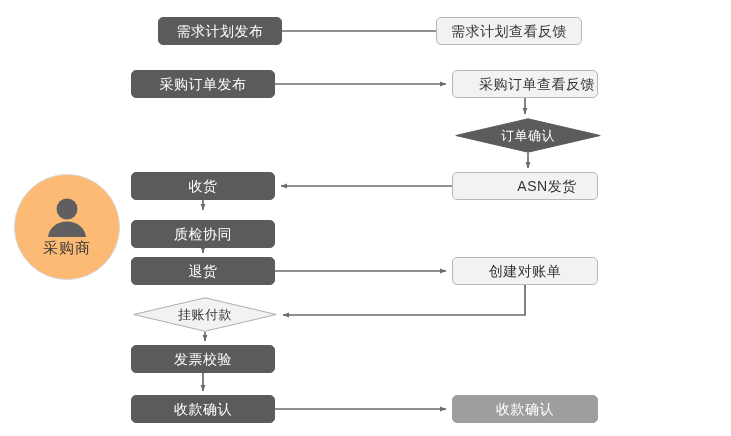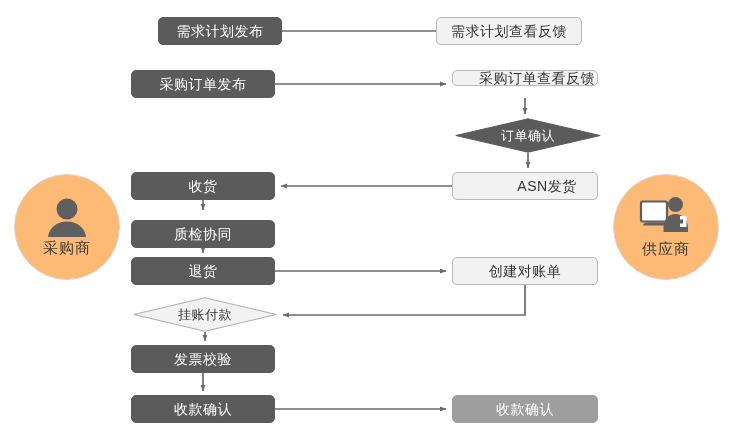--- a/index.html
+++ b/index.html
@@ -150,49 +150,34 @@
   <div class="actor" style="left:14px; top:174px;">
     <span class="glyph">
       <svg width="46" height="40" viewBox="0 0 46 40" xmlns="http://www.w3.org/2000/svg">
         <circle cx="23" cy="12" r="10.5" fill="#5f5f5f"></circle>
         <path d="M23 24.5 C12.5 24.5 5 31 4 40 L42 40 C41 31 33.5 24.5 23 24.5 z" fill="#5f5f5f"></path>
       </svg>
     </span>
     <span class="alabel">采购商</span>
   </div>
 
-  <div class="actor" style="left:613px; top:174px;">
-    <span class="glyph">
-      <svg width="54" height="42" viewBox="0 0 54 42" xmlns="http://www.w3.org/2000/svg">
-
-        <rect x="2" y="5.5" width="26" height="20" rx="1.5" fill="#ffffff" stroke="#5f5f5f" stroke-width="2.2"></rect>
-        <path d="M4 29.5 C4 27.5 6 26.5 9 26.5 L23 26.5 C26 26.5 28 27.5 28 29.5 z" fill="#5f5f5f"></path>
-
-        <circle cx="36.5" cy="8.5" r="7.5" fill="#5f5f5f"></circle>
-
-        <path d="M36.5 18 C29.5 18 25 23 24.5 31.5 L24.5 36 L49 36 L49 31.5 C48.5 23 43.5 18 36.5 18 z" fill="#5f5f5f"></path>
-        <path d="M41 20 L47.5 20 L47.5 31 L41 31 L41 27.5 L44 27.5 L44 23.5 L41 23.5 z" fill="#ffffff"></path>
-      </svg>
-    </span>
-    <span class="alabel">供应商</span>
-  </div>
 
   <div class="node dark" style="left:127px; top:17px; width:124px; height:28px;margin-left:31px;">
     <span>需求计划发布</span>
   </div>
 
   <div class="node light" style="left:436px; top:17px; width:146px; height:28px;">
     <span>需求计划查看反馈</span>
   </div>
 
   <div class="node dark" style="left:131px; top:70px; width:144px; height:28px;">
     <span>采购订单发布</span>
   </div>
 
-  <div class="node light" style="left:452px; top:70px; width:146px; height:16px;padding-left:24px;">
+  <div class="node light" style="left:452px; top:70px; width:146px; height:28px;padding-left:24px;">
     <span>采购订单查看反馈</span>
   </div>
 
   <div class="diamond dark" style="left:455px; top:118px; width:146px; height:35px;">
     <svg width="146" height="35" viewBox="0 0 146 35" xmlns="http://www.w3.org/2000/svg">
       <polygon points="73,0.8 145.2,17.5 73,34.2 0.8,17.5" fill="#5b5b5b" stroke="#5b5b5b" stroke-width="1"></polygon>
     </svg>
     <span class="dlabel">订单确认</span>
   </div>
 

